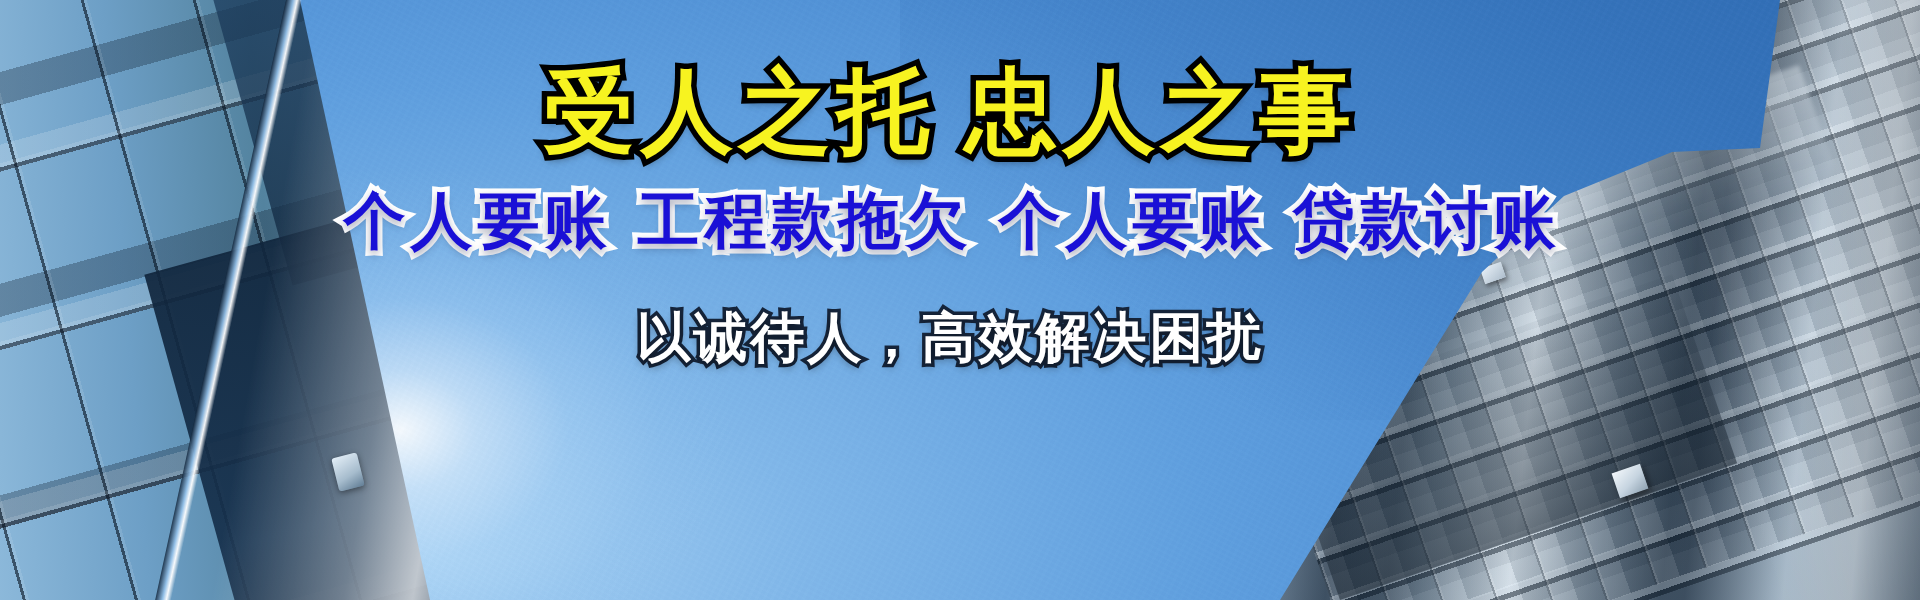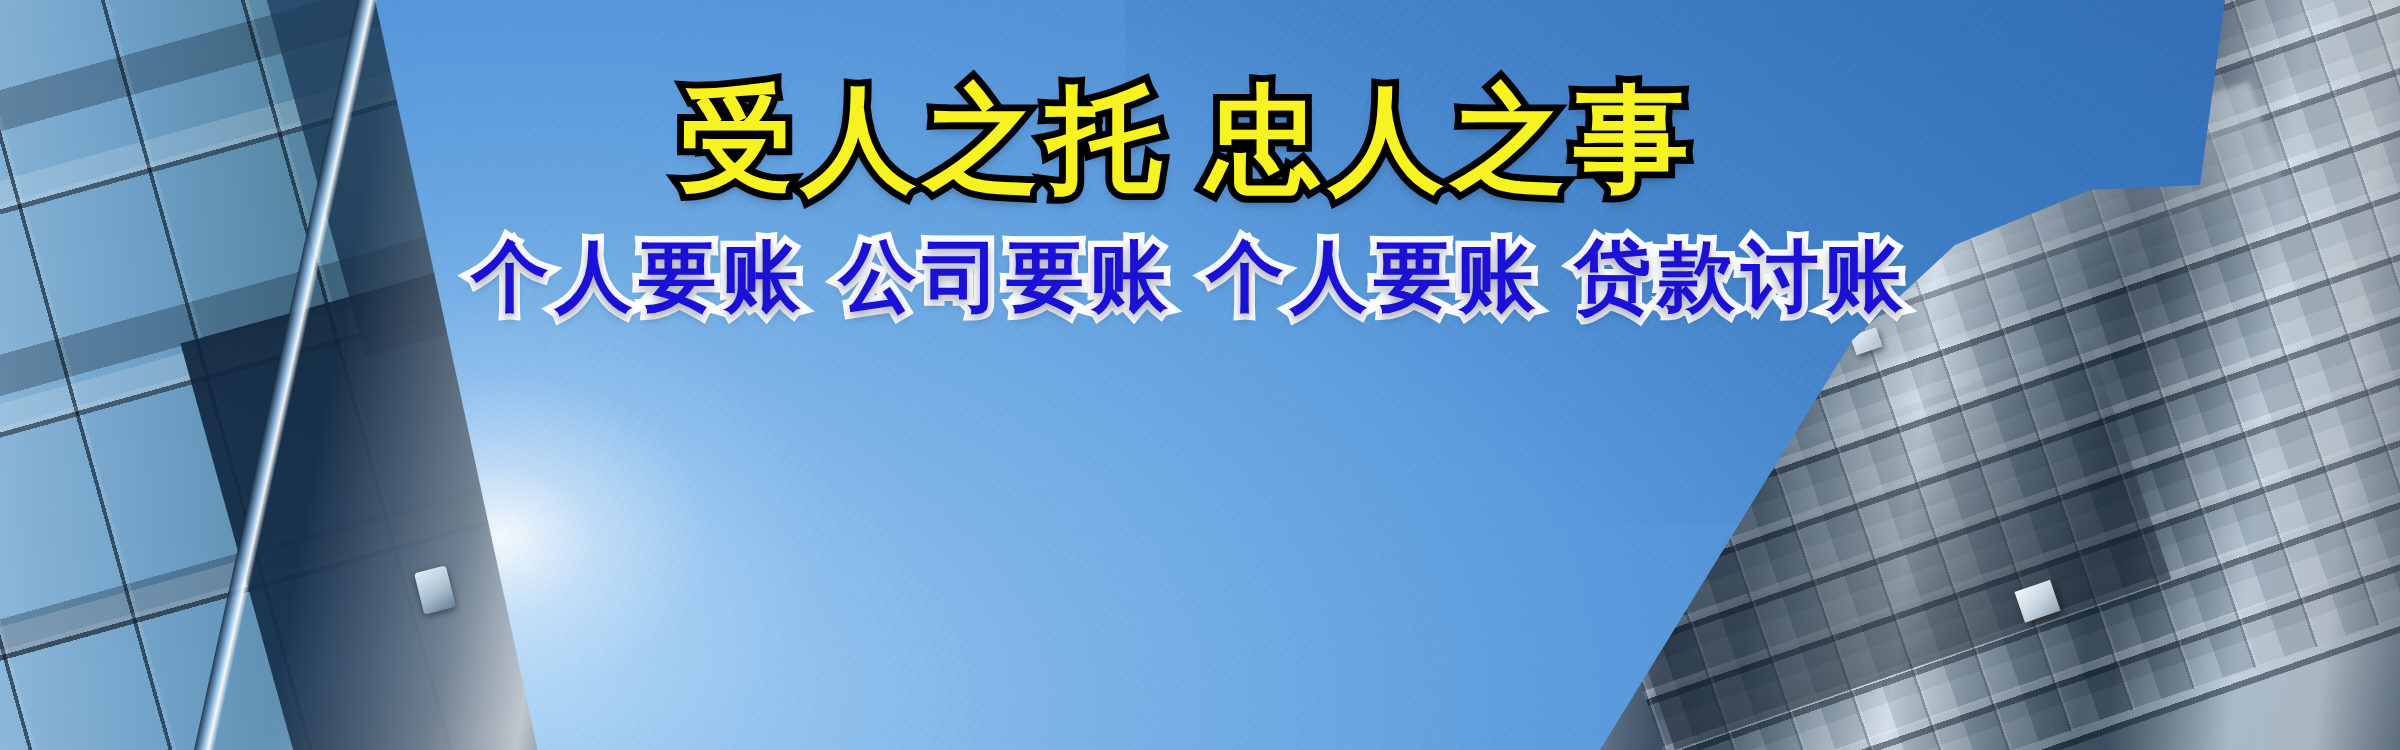--- a/index.html
+++ b/index.html
@@ -264,18 +264,19 @@
     <div class="br-sheen"></div>
   </div>
 
   <div class="text-layer">
 
     <div class="headline">
       <span>受人之托</span><span class="gap"></span><span>忠人之事</span>
     </div>
 
     <div class="services">
-      <span>个人要账</span><span class="gap"></span><span>公司要账</span><span class="gap"></span><span>个人要账</span><span class="gap"></span><span>贷款讨账</span>
+      <span>个人要账</span><span class="gap"></span><span>工程款拖欠</span><span class="gap"></span><span>个人要账</span><span class="gap"></span><span>贷款讨账</span>
     </div>
 
+    <div class="tagline">以诚待人，高效解决困扰</div>
 
   </div>
 </div>
 
 </body></html>

